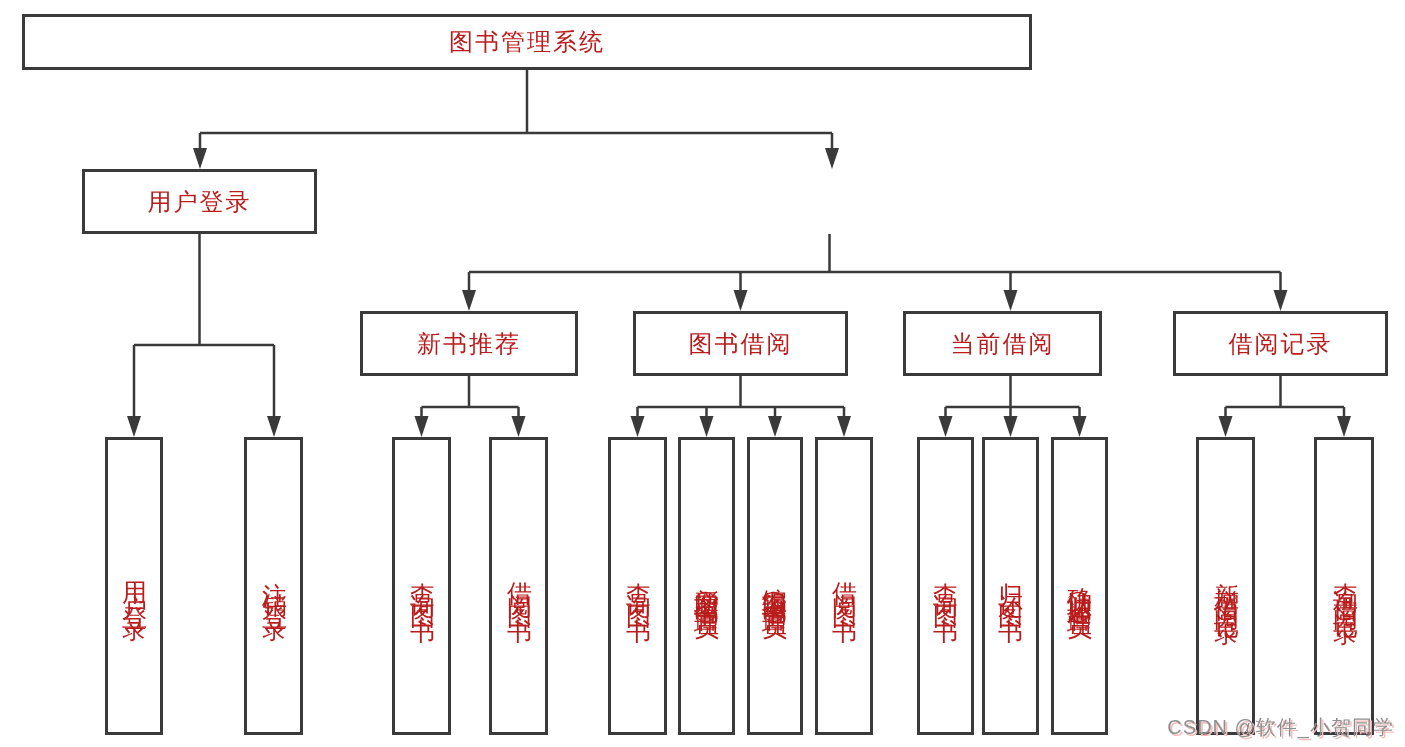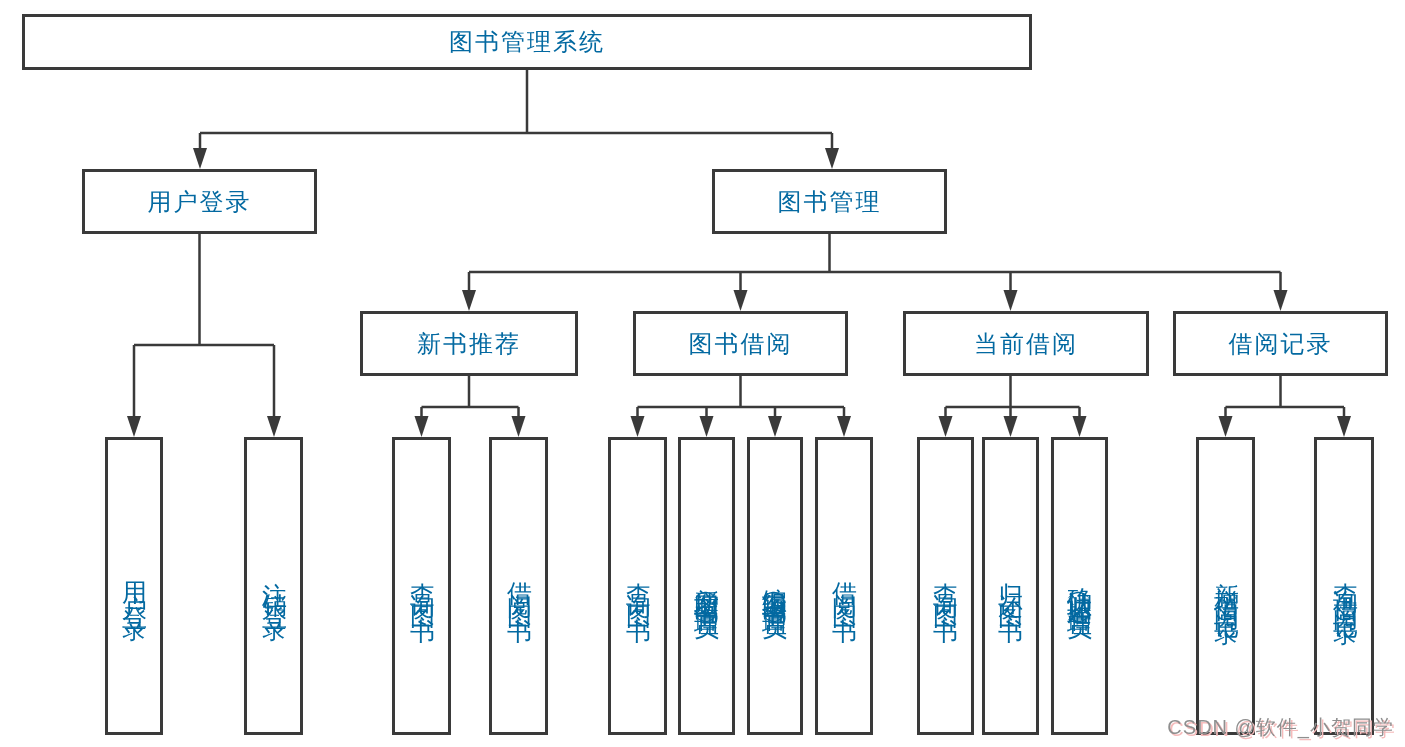--- a/index.html
+++ b/index.html
@@ -1,21 +1,21 @@
 <!DOCTYPE html>
 <html><head>
 <meta charset="utf-8">
 <style>
   html,body{margin:0;padding:0;background:#ffffff;}
   body{font-family:"Liberation Sans","DejaVu Sans",sans-serif;}
   .canvas{position:relative;width:1405px;height:747px;background:#ffffff;overflow:hidden;}
   .connectors{position:absolute;left:0;top:0;width:1405px;height:747px;}
   .node{
     position:absolute;box-sizing:border-box;
-    border:3px solid #3a3a3a;background:#ffffff;color:#0369a1;
+    border:3px solid #3a3a3a;background:#ffffff;color:#b91c1c;
     font-size:24px;text-align:center;overflow:hidden;white-space:nowrap;
   }
   .node.h{letter-spacing:2px;}
   .node.v{
     writing-mode:vertical-rl;text-orientation:mixed;
     font-size:25px;line-height:51px;text-align:center;padding:4px 0;
   }
   .len4{letter-spacing:12px;}
   .len6{letter-spacing:8px;}
   .len9{letter-spacing:4px;}
@@ -68,25 +68,24 @@
       <path d="M1003.5 416 L1017.5 416 L1010.5 437 Z"></path>
       <path d="M1072.5 416 L1086.5 416 L1079.5 437 Z"></path>
       <path d="M1218.5 416 L1232.5 416 L1225.5 437 Z"></path>
       <path d="M1337 416 L1351 416 L1344 437 Z"></path>
     </g>
   </svg>
 
   <div class="node h root-node" style="left:22px;top:14px;width:1010px;height:56px;">图书管理系统</div>
 
   <div class="node h mid-node" style="left:82px;top:169px;width:235px;height:65px;">用户登录</div>
-  <div class="node h mid-node" style="left:712px;top:169px;width:235px;height:65px;">图书管理</div>
 
   <div class="node h mid-node" style="left:360px;top:311px;width:218px;height:65px;">新书推荐</div>
   <div class="node h mid-node" style="left:633px;top:311px;width:215px;height:65px;">图书借阅</div>
-  <div class="node h mid-node" style="left:903px;top:311px;width:246px;height:65px;">当前借阅</div>
+  <div class="node h mid-node" style="left:903px;top:311px;width:199px;height:65px;">当前借阅</div>
   <div class="node h mid-node" style="left:1173px;top:311px;width:215px;height:65px;">借阅记录</div>
 
   <div class="node v len4" style="left:105px;top:437px;width:58px;height:298px;">用户登录</div>
   <div class="node v len4" style="left:244px;top:437px;width:59px;height:298px;">注销登录</div>
 
   <div class="node v len4" style="left:392px;top:437px;width:59px;height:298px;">查询图书</div>
   <div class="node v len4" style="left:489px;top:437px;width:59px;height:298px;">借阅图书</div>
 
   <div class="node v len4" style="left:608px;top:437px;width:59px;height:298px;">查询图书</div>
   <div class="node v len9" style="left:678px;top:437px;width:57px;height:298px;">新增图书（管理员）</div>

